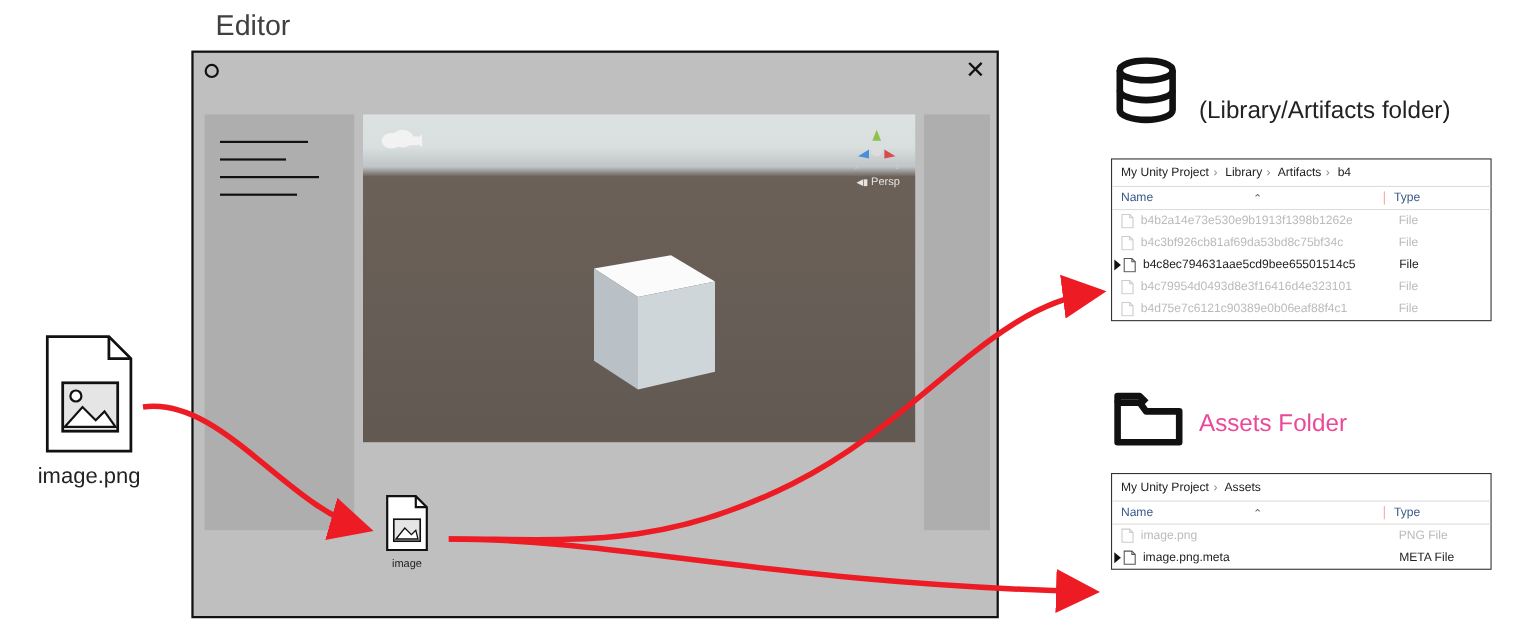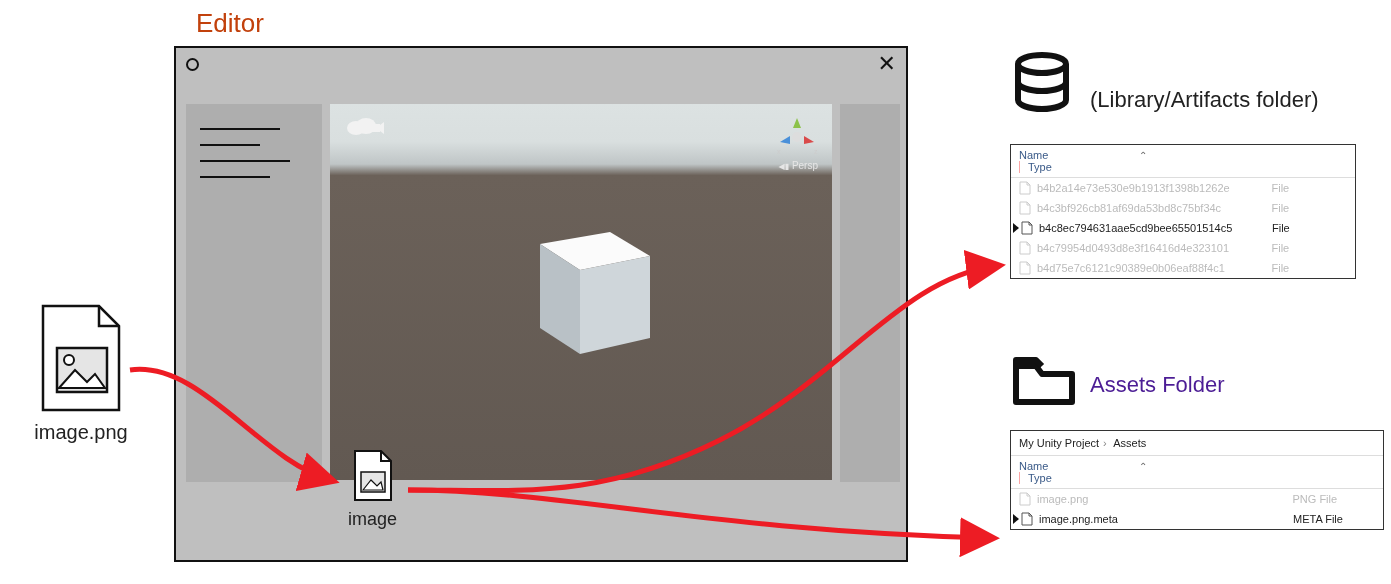--- a/index.html
+++ b/index.html
@@ -1,55 +1,55 @@
 <!DOCTYPE html>
 <html><head>
 <meta charset="utf-8">
 <style>
 * { box-sizing: border-box; margin: 0; padding: 0; }
 body { font-family: -apple-system, "Segoe UI", Arial, sans-serif; background: #fff; width: 1391px; height: 584px; position: relative; overflow: hidden; }
-.editor-title { position: absolute; left: 196px; top: 8px; font-size: 26px; font-weight: 300; color: #c2410c; }
+.editor-title { position: absolute; left: 196px; top: 8px; font-size: 26px; font-weight: 300; color: #404040; }
 
 
 .editor-window { position: absolute; left: 174px; top: 46px; width: 734px; height: 516px; background: #bfbfbf; border: 2px solid #111; }
 .titlebar { height: 32px; display: flex; align-items: center; justify-content: space-between; padding: 0 10px; }
 .window-dot { width: 13px; height: 13px; border: 2.5px solid #111; border-radius: 50%; }
 .close-x { font-size: 22px; color: #111; }
 .left-panel { position: absolute; left: 10px; top: 56px; width: 136px; height: 378px; background: #aeaeae; }
 .left-panel .line { height: 2px; background: #111; margin: 14px 20px 0 14px; }
 .left-panel .line:first-child { margin-top: 24px; }
 .left-panel .l1 { width: 80px; }
 .left-panel .l2 { width: 60px; }
 .left-panel .l3 { width: 90px; }
 .left-panel .l4 { width: 70px; }
 
-.scene-view { position: absolute; left: 154px; top: 56px; width: 502px; height: 376px; background: linear-gradient(#dce2e2 0%, #d9dfdf 10%, #bfc5c6 16%, #6b6159 19%, #625952 100%); }
+.scene-view { position: absolute; left: 154px; top: 56px; width: 502px; height: 298px; background: linear-gradient(#dce2e2 0%, #d9dfdf 10%, #bfc5c6 16%, #6b6159 19%, #625952 100%); }
 .cloud-cam { position: absolute; left: 14px; top: 10px; }
 .gizmo { position: absolute; right: 12px; top: 10px; }
 .persp { position: absolute; right: 14px; top: 56px; color: #e6e6e6; font-size: 10px; }
 .cube { position: absolute; left: 180px; top: 100px; }
 
 .right-panel { position: absolute; left: 664px; top: 56px; width: 60px; height: 378px; background: #aeaeae; }
-.asset-thumb { position: absolute; left: 348px; top: 450px; text-align: center; font-size: 18px; font-weight: 300; color: #222; }
+.asset-thumb { position: absolute; left: 348px; top: 450px; text-align: center; font-size: 10px; font-weight: 300; color: #222; }
 
 
 .source-file { position: absolute; left: 32px; top: 304px; width: 98px; text-align: center; font-size: 20px; font-weight: 300; color: #222; }
 
 
 .db-icon { position: absolute; left: 1010px; top: 52px; }
 .db-title { position: absolute; left: 1090px; top: 58px; font-size: 22px; font-weight: 300; color: #222; line-height: 1.25; }
 .folder-icon { position: absolute; left: 1012px; top: 356px; }
-.folder-title { position: absolute; left: 1090px; top: 372px; font-size: 22px; font-weight: 300; color: #4c1d95; }
+.folder-title { position: absolute; left: 1090px; top: 372px; font-size: 22px; font-weight: 300; color: #ec4899; }
 
 .explorer { position: absolute; background: #fff; border: 1px solid #333; font-size: 12px; }
 .explorer.db { left: 1010px; top: 144px; width: 346px; }
-.explorer.assets { left: 1010px; top: 430px; width: 374px; }
+.explorer.assets { left: 1010px; top: 430px; width: 346px; }
 .breadcrumb { padding: 6px 8px; font-size: 11px; color: #222; border-bottom: 1px solid #ddd; }
 .breadcrumb .sep { color: #888; margin: 0 4px; }
-.cols { display: flex; border-bottom: 1px solid #ddd; padding: 4px 8px; font-size: 11px; color: #3a5a88; flex-direction: column; }
+.cols { display: flex; border-bottom: 1px solid #ddd; padding: 4px 8px; font-size: 11px; color: #3a5a88; }
 .cols .c1 { flex: 3; position: relative; }
 .cols .c2 { flex: 1; border-left: 1px solid #fca5a5; padding-left: 8px; }
 .cols .caret { position: absolute; left: 120px; top: 1px; font-size: 10px; color: #666; }
 .row { display: flex; padding: 3px 8px; font-size: 11px; color: #bbb; align-items: center; }
 .row.highlight { color: #222; }
 .row .fi { width: 12px; height: 14px; margin-right: 6px; flex-shrink: 0; }
 .row .fn { flex: 3; white-space: nowrap; overflow: hidden; }
 .row .ft { flex: 1; padding-left: 8px; }
 .row .cursor-tri { width: 0; height: 0; border-top: 5px solid transparent; border-bottom: 5px solid transparent; border-left: 6px solid #111; margin-right: 2px; margin-left: -6px; }
 
@@ -122,20 +122,26 @@
   <ellipse cx="32" cy="12" rx="24" ry="9" fill="none" stroke="#111" stroke-width="6"></ellipse>
   <path d="M8 12 L8 48 A24 9 0 0 0 56 48 L56 12" fill="none" stroke="#111" stroke-width="6"></path>
   <path d="M8 30 A24 9 0 0 0 56 30" fill="none" stroke="#111" stroke-width="6"></path>
 </svg>
 <div class="db-title">
   <br>
   <span>(Library/Artifacts folder)</span>
 </div>
 
 <div class="explorer db">
+  <div class="breadcrumb">
+    <span>My Unity Project</span><span class="sep">›</span>
+    <span>Library</span><span class="sep">›</span>
+    <span>Artifacts</span><span class="sep">›</span>
+    <span>b4</span>
+  </div>
   <div class="cols">
     <div class="c1"><span>Name</span><span class="caret">⌃</span></div>
     <div class="c2">Type</div>
   </div>
   <div id="db-rows">
       <div class="row">
         <svg class="fi" viewBox="0 0 12 14">
           <path d="M1 1 L8 1 L11 4 L11 13 L1 13 Z" fill="#fff" stroke="#ccc" stroke-width="1"></path>
           <path d="M8 1 L8 4 L11 4" fill="none" stroke="#ccc" stroke-width="1"></path>
         </svg>

